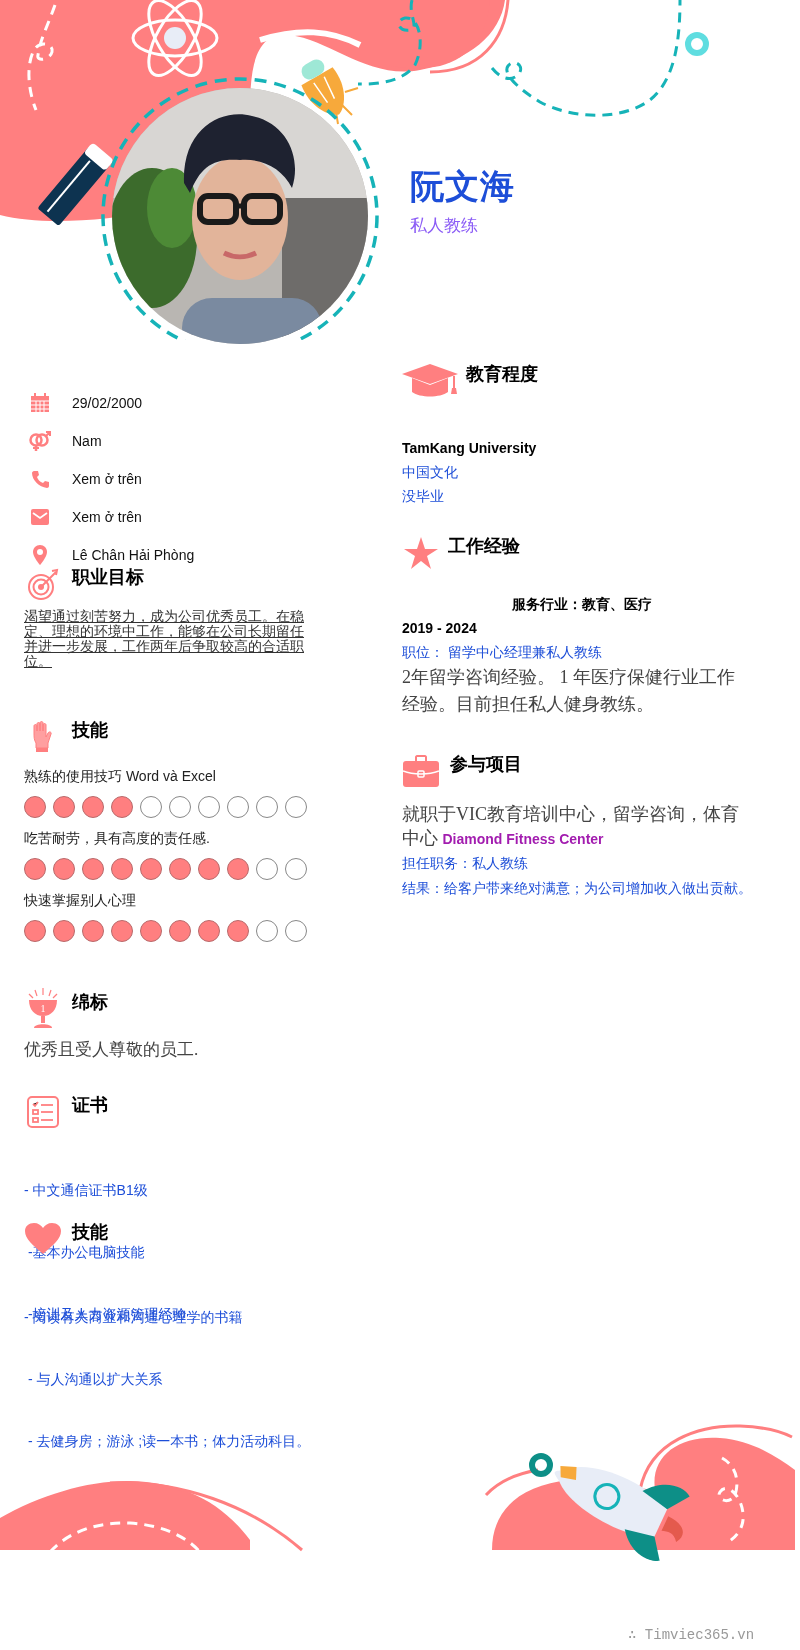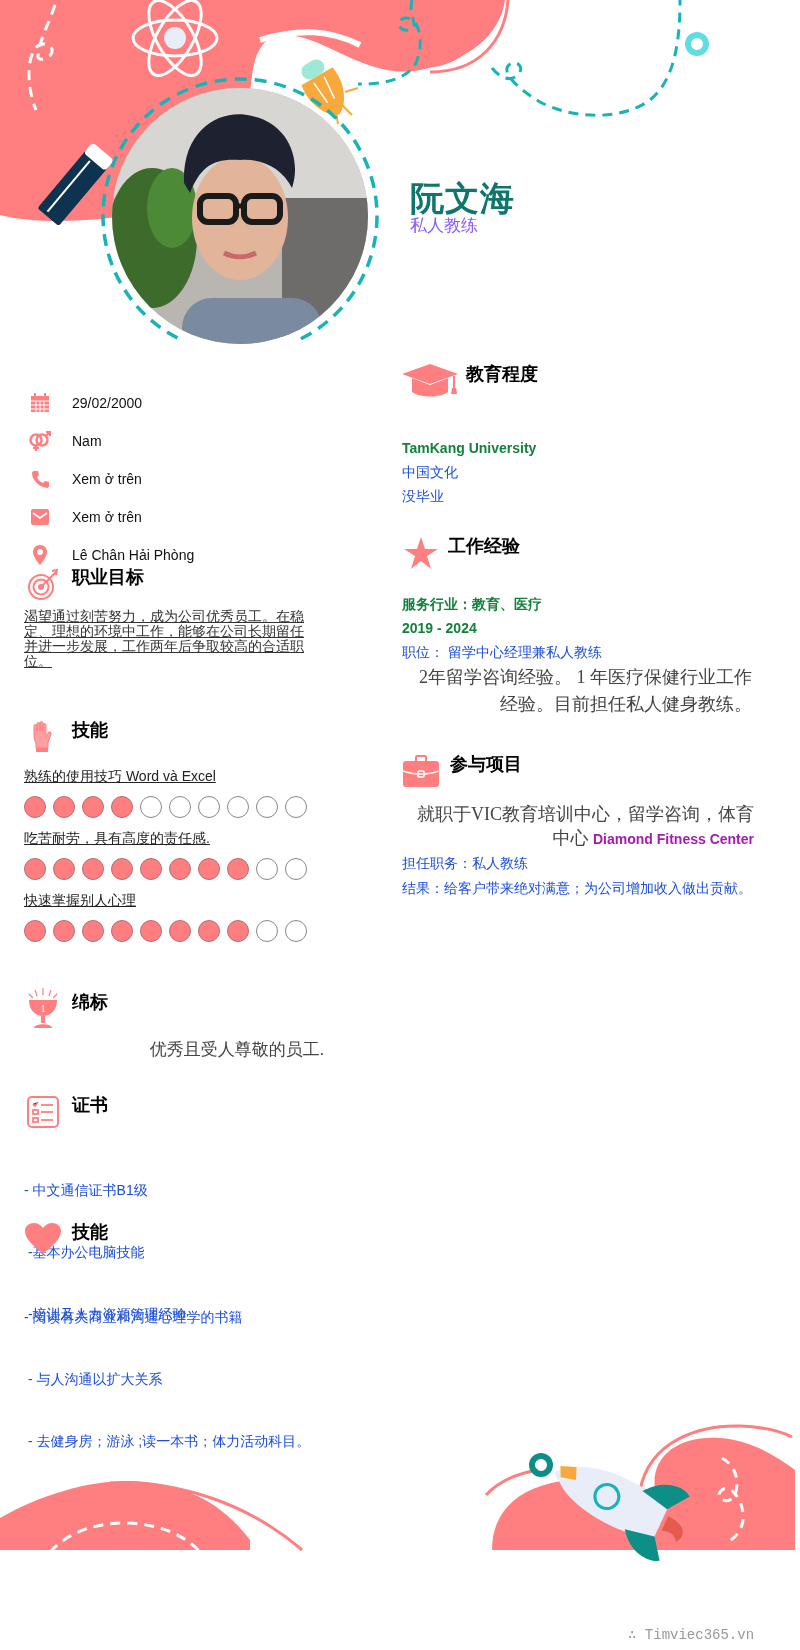--- a/index.html
+++ b/index.html
@@ -2,48 +2,48 @@
 <html><head>
 <meta charset="utf-8">
 <style>
   * { box-sizing: border-box; margin: 0; padding: 0; }
   html, body { width: 800px; height: 1650px; background: #ffffff; overflow: hidden; }
   body { position: relative; font-family: "Liberation Sans", "DejaVu Sans", sans-serif; color: #111; }
   .deco { position: absolute; left: 0; top: 0; pointer-events: none; }
   .abs { position: absolute; }
 
   
-  .name { left: 410px; top: 164px; font-size: 34px; font-weight: bold; color: #0f766e; letter-spacing: 1px; margin-top: 12px; }
+  .name { left: 410px; top: 164px; font-size: 34px; font-weight: bold; color: #1d4ed8; letter-spacing: 1px; }
   .role { left: 410px; top: 214px; font-size: 17px; color: #8b5cf6; }
 
   .avatar { left: 112px; top: 88px; width: 256px; height: 256px; border-radius: 50%; overflow: hidden; }
 
   
   .contact { left: 28px; top: 384px; width: 320px; }
   .contact-row { display: flex; align-items: center; height: 38px; }
   .contact-row .ic { width: 24px; height: 22px; margin-right: 20px; display: flex; align-items: center; justify-content: center; }
   .contact-row .txt { font-size: 14px; color: #111; }
 
   
   .sec-head { display: flex; align-items: flex-start; }
   .sec-head .ic { width: 38px; height: 38px; display: flex; align-items: center; justify-content: center; }
   .sec-head .title { font-size: 18px; font-weight: bold; color: #000; }
 
   .para { font-size: 14px; color: #222; line-height: 15px; text-decoration: underline; }
-  .big-para { font-size: 18px; color: #444; line-height: 27px; font-family: "Liberation Serif", "DejaVu Serif", serif; text-align: right; }
+  .big-para { font-size: 18px; color: #444; line-height: 27px; font-family: "Liberation Serif", "DejaVu Serif", serif; }
 
   .dots { display: flex; gap: 7px; margin-top: 10px; margin-bottom: 12px; }
   .dot { width: 22px; height: 22px; border-radius: 50%; border: 1.5px solid #888; background: #fff; }
   .dot.on { background: #ff7f80; border-color: #b96a6b; }
 
-  .skill-label { font-size: 14px; color: #222; margin-top: 2px; text-decoration: underline; }
+  .skill-label { font-size: 14px; color: #222; margin-top: 2px; }
 
   .list-line { font-size: 14px; color: #1d4ed8; line-height: 26px; }
 
-  .bold { font-weight: bold; color: #15803d; }
+  .bold { font-weight: bold; color: #000000; }
   .watermark { left: 628px; top: 1626px; font-family: "Liberation Mono", "DejaVu Sans Mono", monospace; font-size: 14px; color: #999; }
 </style>
 </head>
 <body>
 
 <svg class="deco" width="800" height="340" viewBox="0 0 800 340">
 
   <path d="M0,0 L505,0 C500,35 470,60 420,70 C370,80 330,40 290,35 C250,30 250,80 250,120 C250,170 210,200 160,210 C100,222 40,225 0,215 Z" fill="#ff7f80"></path>
 
   <path d="M385,0 L490,0 C488,35 470,58 440,66 C420,70 400,68 385,65 Z" fill="#ff7f80"></path>
@@ -317,21 +317,21 @@
 <div class="abs" style="left:402px; top:534px; width:360px;">
   <div class="sec-head">
     <span class="ic" style="margin-right:8px;">
       <svg width="34" height="32" viewBox="0 0 34 32">
           <path d="M17,0 L21,12 L34,12 L23,19 L27,32 L17,24 L7,32 L11,19 L0,12 L13,12 Z" fill="#ff7f80"></path>
         </svg>
     </span>
     <span class="title">工作经验</span>
   </div>
   <div style="margin-top:20px;">
-    <div class="list-line bold" style="line-height:24px;">服务行业：教育、医疗</div>
+    <div class="list-line bold" style="line-height:24px;text-align:center;">服务行业：教育、医疗</div>
     <div class="list-line bold" style="line-height:24px;">2019 - 2024</div>
     <div class="list-line" style="line-height:24px;">职位： 留学中心经理兼私人教练</div>
     <div class="big-para" style="width:350px;">2年留学咨询经验。 1 年医疗保健行业工作经验。目前担任私人健身教练。</div>
   </div>
 </div>
 
 <div class="abs" style="left:402px; top:752px; width:360px;">
   <div class="sec-head">
     <span class="ic" style="margin-right:10px;">
       <svg width="36" height="32" viewBox="0 0 36 32">

